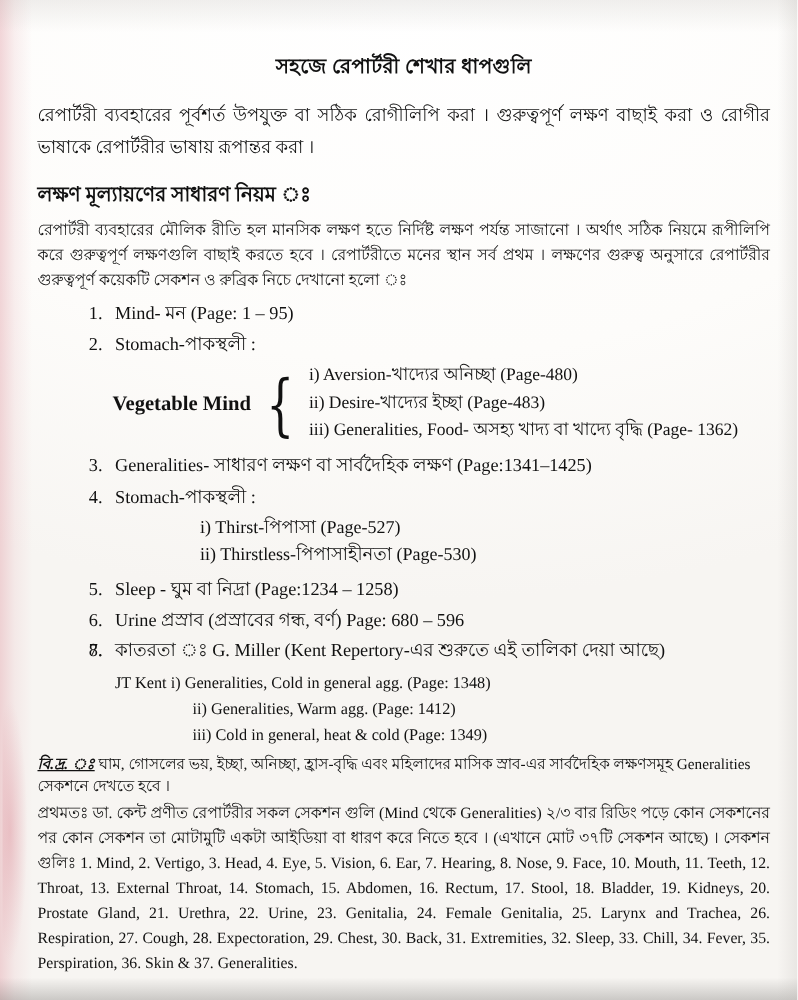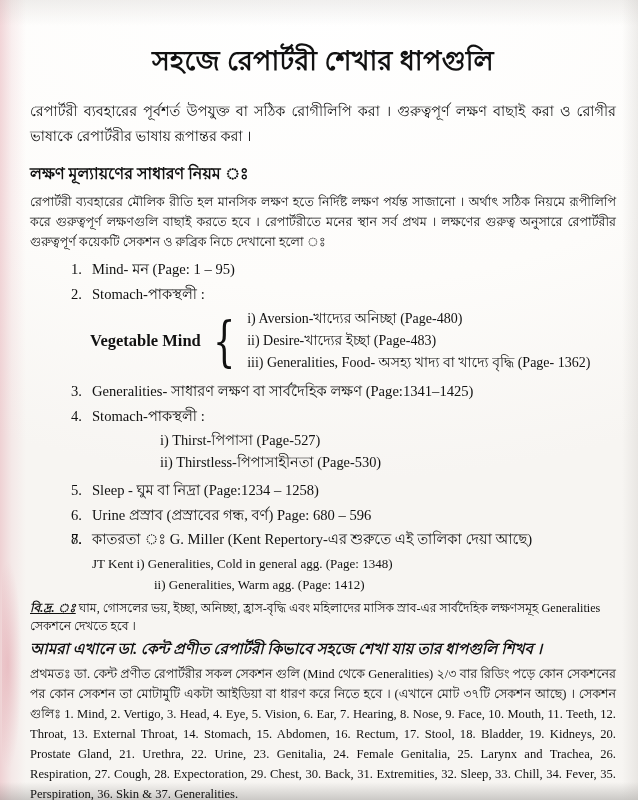--- a/index.html
+++ b/index.html
@@ -40,21 +40,21 @@
   .right-shadow{
     position:absolute;right:0;top:0;width:16px;height:800px;
     background:linear-gradient(to left, rgba(190,186,182,.25), rgba(255,255,255,0));
     pointer-events:none;
   }
 
   .content{position:relative;padding:0 22px 0 30px;}
 
   h1.title{
     text-align:center;
-    font-size:27px;
+    font-size:16px;
     font-weight:bold;
     margin:40px 0 14px 0;
     letter-spacing:.3px;
   }
   .para{
     font-size:14.4px;
     line-height:25px;
     margin:0 0 4px 0;
     text-align:justify;
   }
@@ -211,25 +211,25 @@
         <span>কাতরতা ঃ G. Miller (Kent Repertory-এর শুরুতে এই তালিকা দেয়া আছে)</span>
       </li>
     </ol>
 
     <div class="kent-block">
       <div>
         <span class="k-lead">JT Kent</span>
         <span>i) Generalities, Cold in general agg. (Page: 1348)</span>
       </div>
       <div class="k-rest">ii) Generalities, Warm agg. (Page: 1412)</div>
+      <div class="k-rest">iii) Cold in general, heat &amp; cold (Page: 1349)</div>
     </div>
 
     <p class="note">
       <span class="lbl">বি.দ্র. ঃ</span>
       <span>ঘাম, গোসলের ভয়, ইচ্ছা, অনিচ্ছা, হ্রাস-বৃদ্ধি এবং মহিলাদের মাসিক স্রাব-এর সার্বদৈহিক লক্ষণসমূহ Generalities সেকশনে দেখতে হবে ।</span>
     </p>
 
-    <p class="bn-bold-italic">আমরা এখানে ডা. কেন্ট প্রণীত রেপার্টরী কিভাবে সহজে শেখা যায় তার ধাপগুলি শিখব ।</p>
 
     <p class="para small">প্রথমতঃ ডা. কেন্ট প্রণীত রেপার্টরীর সকল সেকশন গুলি (Mind থেকে Generalities) ২/৩ বার রিডিং পড়ে কোন সেকশনের পর কোন সেকশন তা মোটামুটি একটা আইডিয়া বা ধারণ করে নিতে হবে । (এখানে মোট ৩৭টি সেকশন আছে) । সেকশন গুলিঃ 1. Mind, 2. Vertigo, 3. Head, 4. Eye, 5. Vision, 6. Ear, 7. Hearing, 8. Nose, 9. Face, 10. Mouth, 11. Teeth, 12. Throat, 13. External Throat, 14. Stomach, 15. Abdomen, 16. Rectum, 17. Stool, 18. Bladder, 19. Kidneys, 20. Prostate Gland, 21. Urethra, 22. Urine, 23. Genitalia, 24. Female Genitalia, 25. Larynx and Trachea, 26. Respiration, 27. Cough, 28. Expectoration, 29. Chest, 30. Back, 31. Extremities, 32. Sleep, 33. Chill, 34. Fever, 35. Perspiration, 36. Skin &amp; 37. Generalities.</p>
 
   </div>
 </div>
 
 </body></html>

